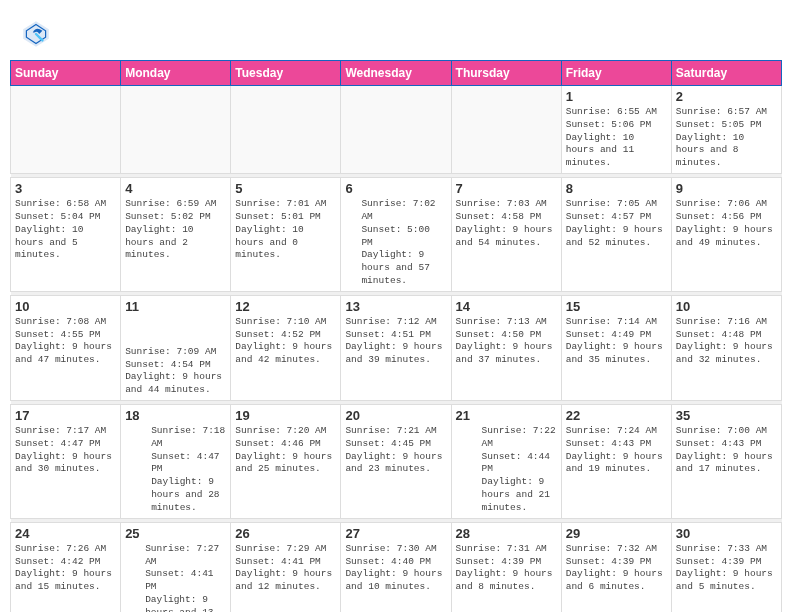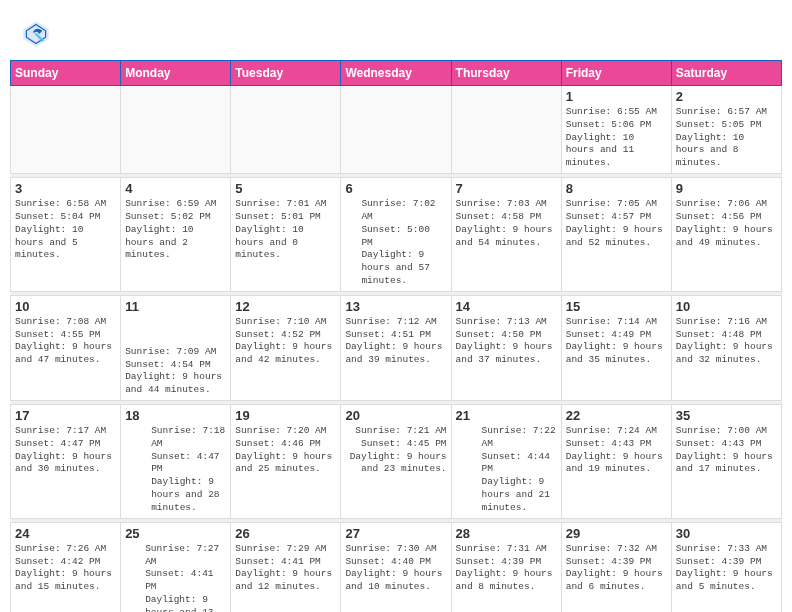--- a/index.html
+++ b/index.html
@@ -275,21 +275,21 @@
 Daylight: 9 hours and 28 minutes.</div>
         </td>
         <td>
           <span class="day-number">19</span>
           <div class="day-info" style="white-space: pre-line;">Sunrise: 7:20 AM
 Sunset: 4:46 PM
 Daylight: 9 hours and 25 minutes.</div>
         </td>
         <td>
           <span class="day-number">20</span>
-          <div class="day-info" style="white-space: pre-line; text-align: right;">Sunrise: 7:21 AM
+          <div class="day-info" style="white-space: pre-line;">Sunrise: 7:21 AM
 Sunset: 4:45 PM
 Daylight: 9 hours and 23 minutes.</div>
         </td>
         <td>
           <span class="day-number">21</span>
           <div class="day-info" style="white-space: pre-line; margin-left: 26px;">Sunrise: 7:22 AM
 Sunset: 4:44 PM
 Daylight: 9 hours and 21 minutes.</div>
         </td>
         <td>

